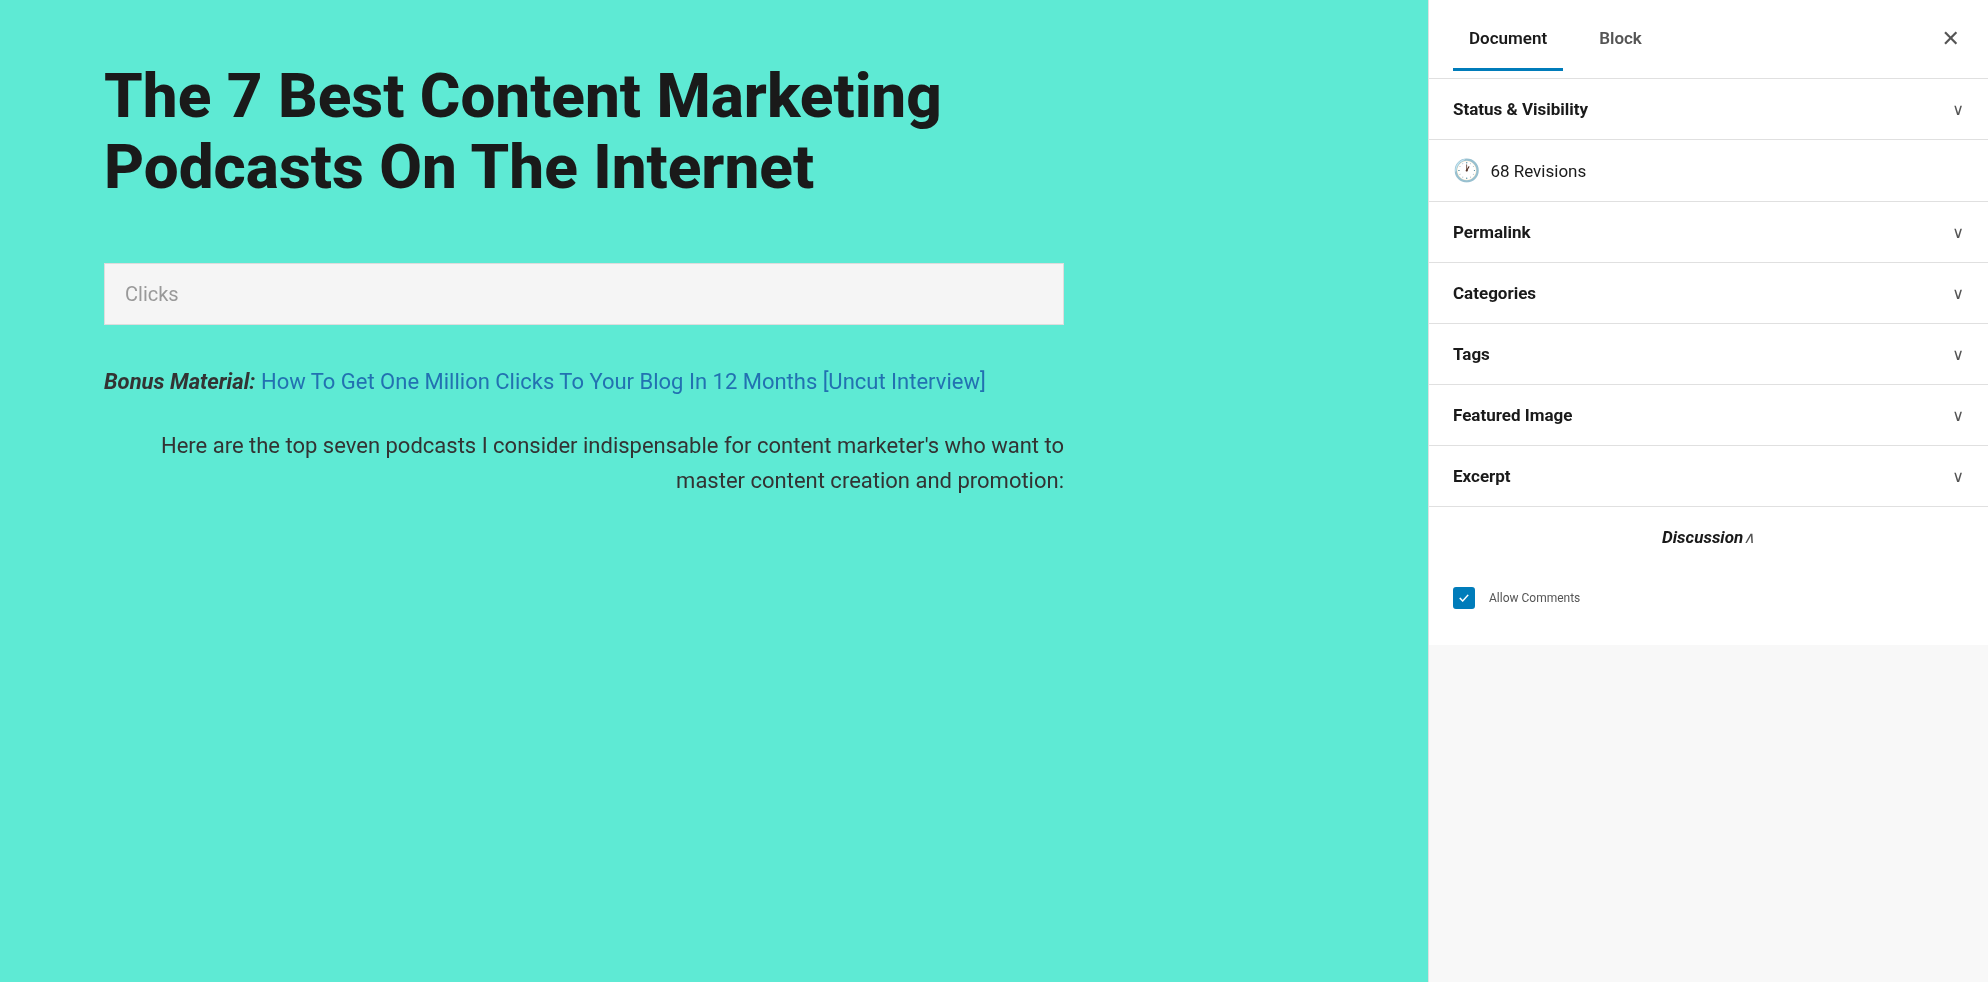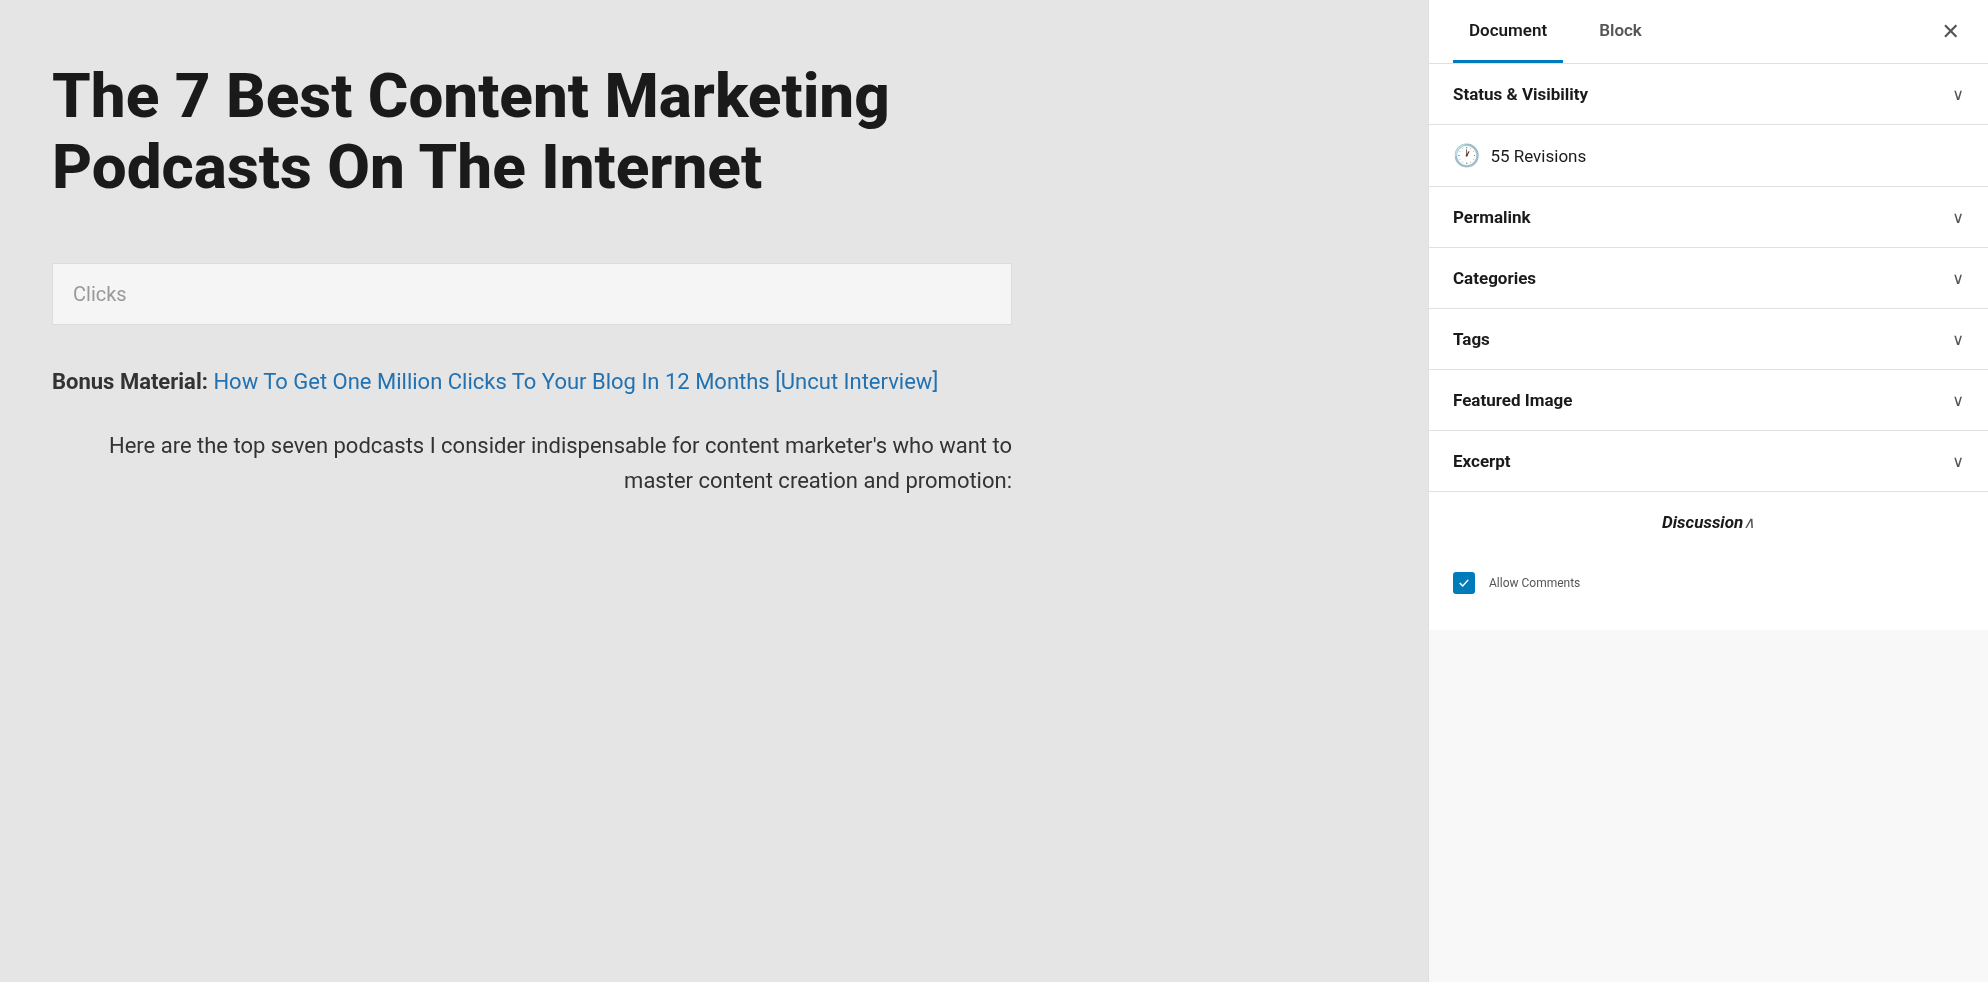--- a/index.html
+++ b/index.html
@@ -9,22 +9,22 @@
       background: #fff;
       display: flex;
       height: 982px;
       width: 1988px;
       overflow: hidden;
     }
 
     
     .main-content {
       flex: 1;
-      padding: 60px 52px;
-      background: #e5e5e5;
+      padding: 60px 104px;
+      background: #5eead4;
       overflow-y: auto;
     }
 
     .post-title {
       font-size: 62px;
       font-weight: 800;
       color: #1a1a1a;
       line-height: 1.15;
       margin-bottom: 60px;
       max-width: 960px;
@@ -43,20 +43,21 @@
     .bonus-material {
       font-size: 22px;
       color: #333;
       margin-bottom: 30px;
       max-width: 960px;
       line-height: 1.5;
     }
 
     .bonus-material strong {
       font-weight: 700;
+      font-style: italic;
     }
 
     .bonus-material a {
       color: #2271b1;
       text-decoration: none;
     }
 
     .body-text {
       font-size: 22px;
       color: #333;
@@ -76,21 +77,21 @@
       overflow-y: auto;
     }
 
     .sidebar-header {
       display: flex;
       align-items: center;
       justify-content: space-between;
       background: #fff;
       border-bottom: 1px solid #e0e0e0;
       padding: 8px 24px;
-      height: 64px;
+      height: 79px;
       flex-shrink: 0;
     }
 
     .sidebar-tabs {
       display: flex;
       gap: 0;
     }
 
     .sidebar-tab {
       font-size: 17px;
@@ -255,21 +256,21 @@
 
   <div class="sidebar-panel">
     <div class="panel-header">
       <span class="panel-header-label">Status &amp; Visibility</span>
       <span class="chevron down"></span>
     </div>
   </div>
 
   <div class="revisions-row">
     <span class="revisions-icon">🕐</span>
-    <span class="revisions-label">55 Revisions</span>
+    <span class="revisions-label">68 Revisions</span>
   </div>
 
   <div class="sidebar-panel">
     <div class="panel-header">
       <span class="panel-header-label">Permalink</span>
       <span class="chevron down"></span>
     </div>
   </div>
 
   <div class="sidebar-panel">

